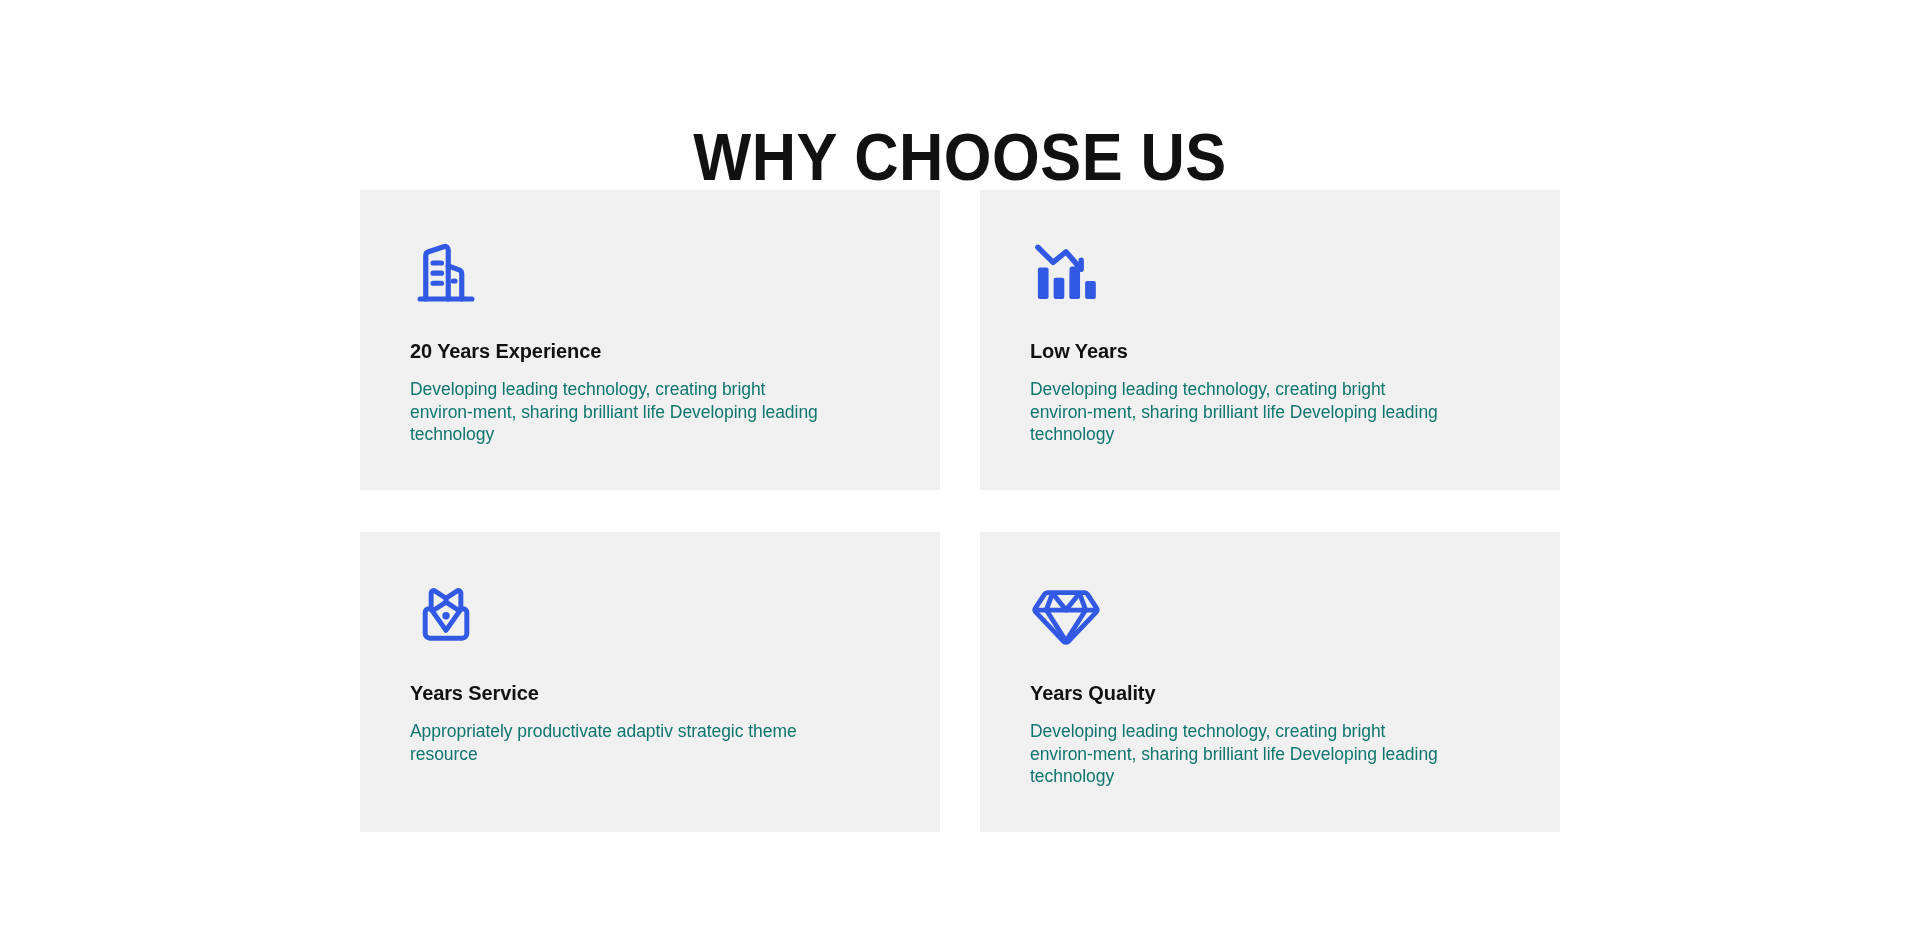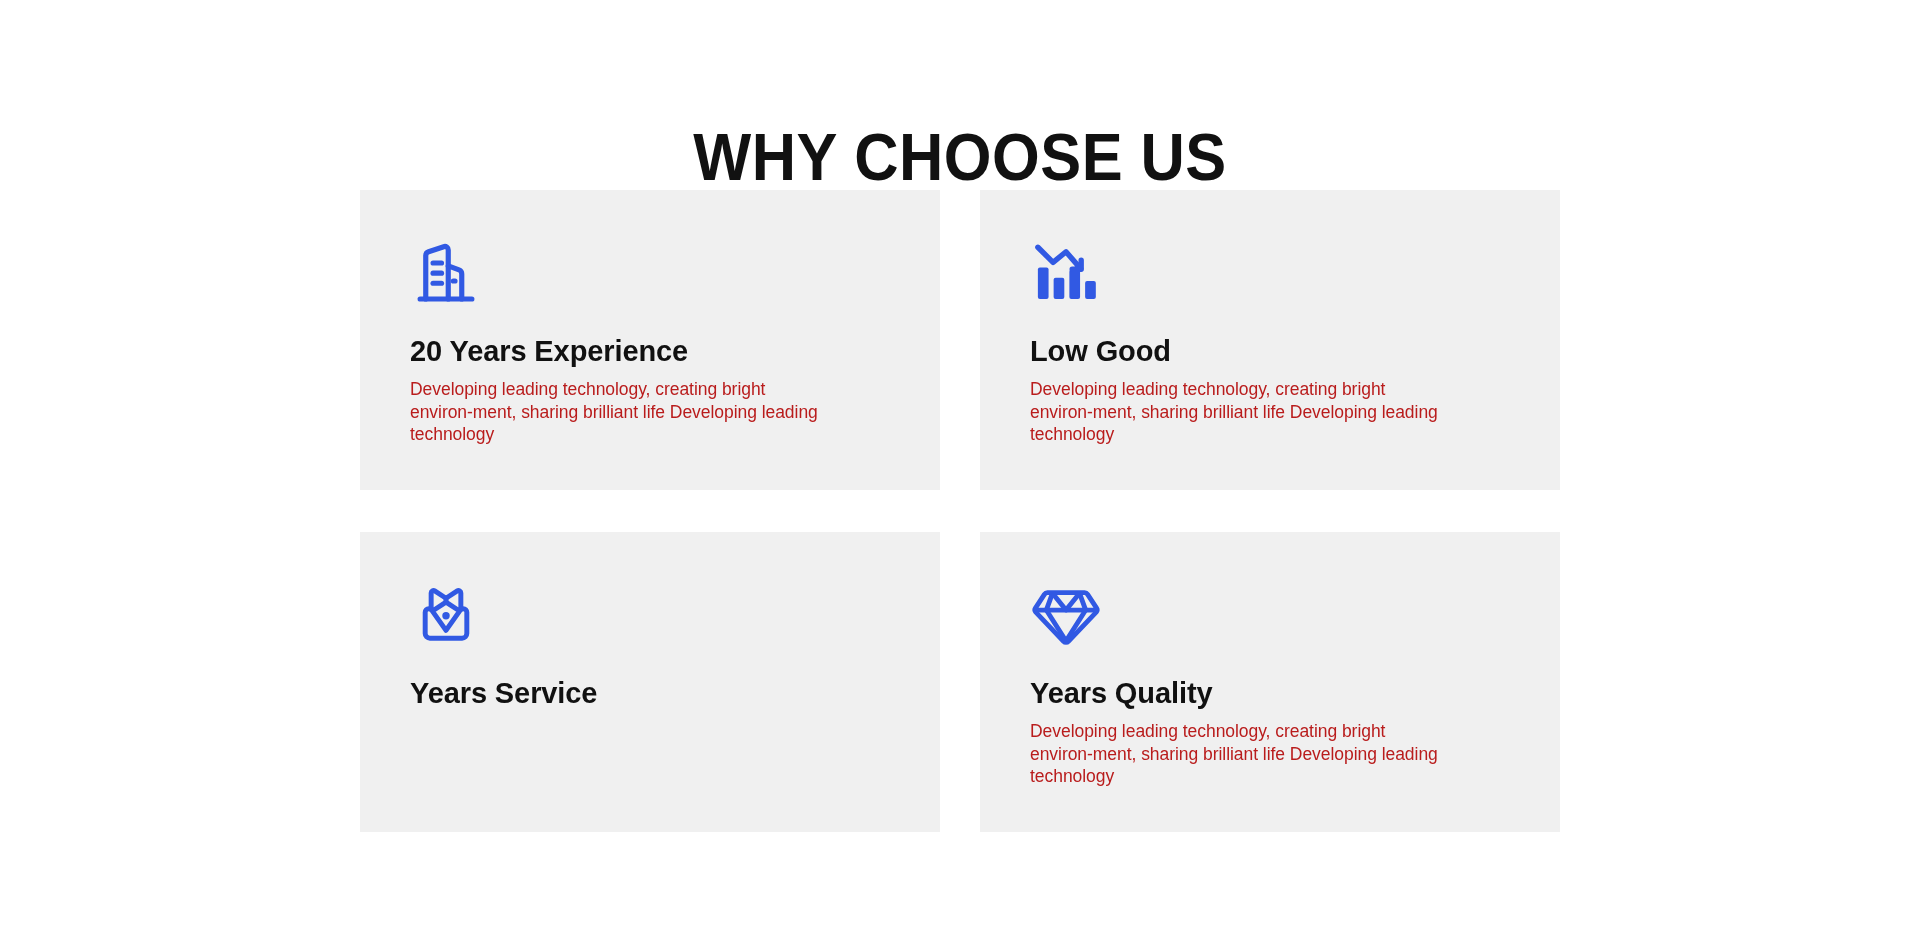--- a/index.html
+++ b/index.html
@@ -71,33 +71,33 @@
   }
   .card-icon svg {
     display: block;
     width: 72px;
     height: 72px;
   }
 
   .card-title {
     font-family: "Liberation Sans", sans-serif;
     font-weight: 700;
-    font-size: 29px;
+    font-size: 20px;
     line-height: 34px;
     color: #111111;
     margin: 0 0 10px 0;
     letter-spacing: -0.1px;
   }
 
   .card-desc {
     font-family: "Liberation Sans", sans-serif;
     font-weight: 400;
     font-size: 17.5px;
     line-height: 22.6px;
-    color: #b91c1c;
+    color: #0f766e;
     margin: 0;
     max-width: 420px;
     letter-spacing: -0.05px;
   }
 </style>
 </head>
 <body>
 
 <div class="page">
 
@@ -125,35 +125,36 @@
       <span class="card-icon">
         <svg viewBox="0 0 64 64" fill="none" xmlns="http://www.w3.org/2000/svg">
           <rect x="7" y="28" width="9.5" height="28" rx="1.8" fill="#3159e3"></rect>
           <rect x="21" y="37" width="9.5" height="19" rx="1.8" fill="#3159e3"></rect>
           <rect x="35" y="30" width="9.5" height="26" rx="1.8" fill="#3159e3"></rect>
           <rect x="49" y="40" width="9.5" height="16" rx="1.8" fill="#3159e3"></rect>
           <path d="M7 10l13.5 13.5L32 14l13 15" stroke="#3159e3" stroke-width="4.8" stroke-linecap="round" stroke-linejoin="round"></path>
           <path d="M37.5 29.5H45.5V21.5" stroke="#3159e3" stroke-width="4.8" stroke-linecap="round" stroke-linejoin="round" fill="#3159e3"></path>
         </svg>
       </span>
-      <h2 class="card-title">Low Good</h2>
+      <h2 class="card-title">Low Years</h2>
       <p class="card-desc">Developing leading technology, creating bright environ-ment, sharing brilliant life Developing leading technology</p>
     </div>
 
     <div class="card">
       <span class="card-icon">
         <svg viewBox="0 0 64 64" fill="none" xmlns="http://www.w3.org/2000/svg">
           <path d="M32 21.5l-10 6.5c-1.4.9-3.2-.1-3.2-1.8V13.3c0-1.7 1.8-2.7 3.2-1.8l10 6.5" stroke="#3159e3" stroke-width="4.4" stroke-linejoin="round"></path>
           <path d="M32 21.5l10 6.5c1.4.9 3.2-.1 3.2-1.8V13.3c0-1.7-1.8-2.7-3.2-1.8l-10 6.5" stroke="#3159e3" stroke-width="4.4" stroke-linejoin="round"></path>
           <path d="M32 17.8v3.7" stroke="#3159e3" stroke-width="4.4" stroke-linecap="round"></path>
           <path d="M13.5 30.5c0-1.8 1.4-3.2 3.2-3.2 1 0 2 .5 2.6 1.3L32 46.5l12.7-17.9c.6-.8 1.6-1.3 2.6-1.3 1.8 0 3.2 1.4 3.2 3.2v18.8c0 2.3-1.9 4.2-4.2 4.2H17.7c-2.3 0-4.2-1.9-4.2-4.2V30.5z" stroke="#3159e3" stroke-width="4.4" stroke-linejoin="round"></path>
           <circle cx="32" cy="33.5" r="3.3" fill="#3159e3"></circle>
         </svg>
       </span>
       <h2 class="card-title">Years Service</h2>
+      <p class="card-desc">Appropriately productivate adaptiv strategic theme resource</p>
     </div>
 
     <div class="card">
       <span class="card-icon">
         <svg viewBox="0 0 64 64" fill="none" xmlns="http://www.w3.org/2000/svg">
           <path d="M15.5 13h33c1.1 0 2.1.6 2.7 1.5l8 12.3c.7 1.1.6 2.6-.3 3.6L34.2 56.3c-1.2 1.3-3.2 1.3-4.4 0L5.1 30.4c-.9-1-1-2.5-.3-3.6l8-12.3c.6-.9 1.6-1.5 2.7-1.5z" stroke="#3159e3" stroke-width="4.3" stroke-linejoin="round"></path>
           <path d="M5 28.5h54" stroke="#3159e3" stroke-width="4.3" stroke-linecap="round"></path>
           <path d="M20 13.5l-5.5 15L32 56" stroke="#3159e3" stroke-width="4.3" stroke-linejoin="round"></path>
           <path d="M44 13.5l5.5 15L32 56" stroke="#3159e3" stroke-width="4.3" stroke-linejoin="round"></path>
           <path d="M20 13.5L32 28.5l12-15" stroke="#3159e3" stroke-width="4.3" stroke-linejoin="round"></path>

